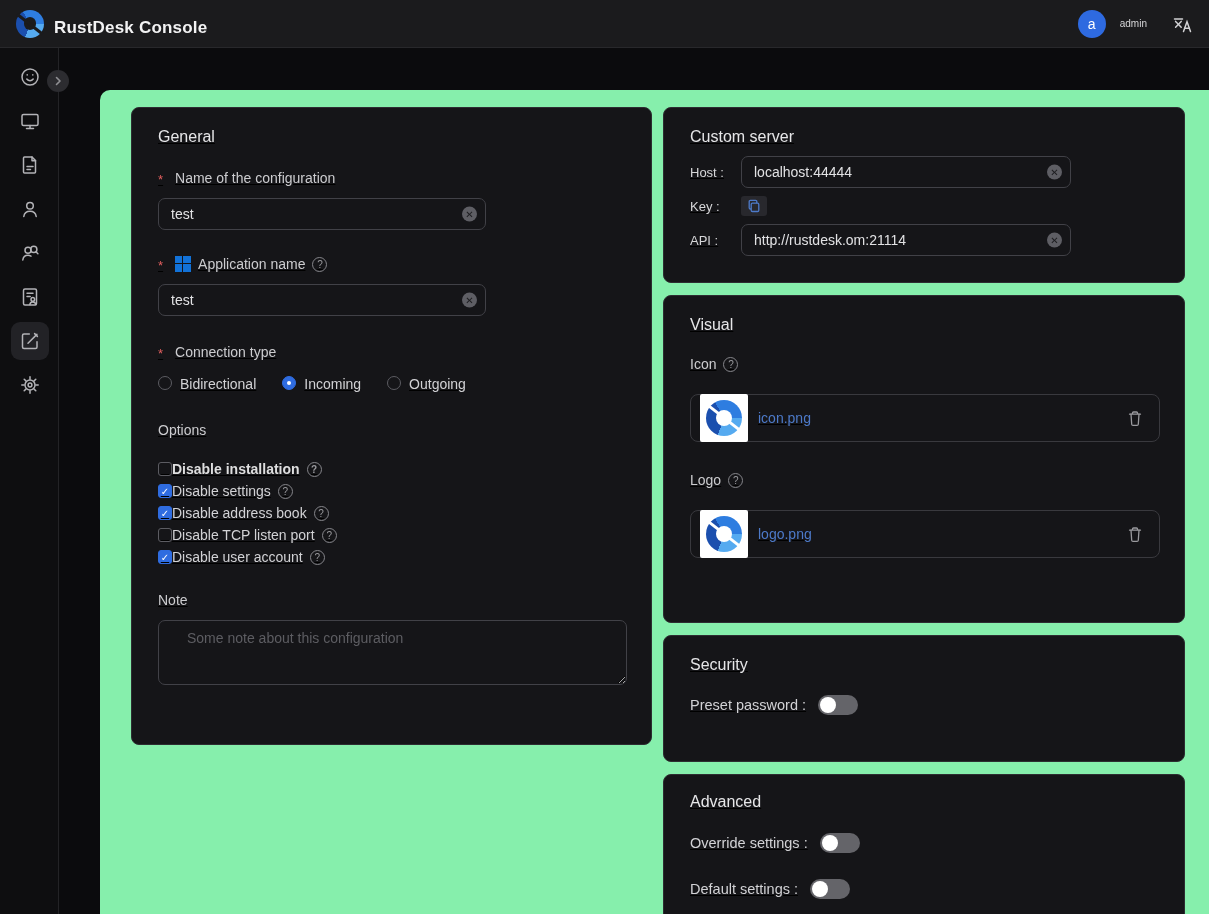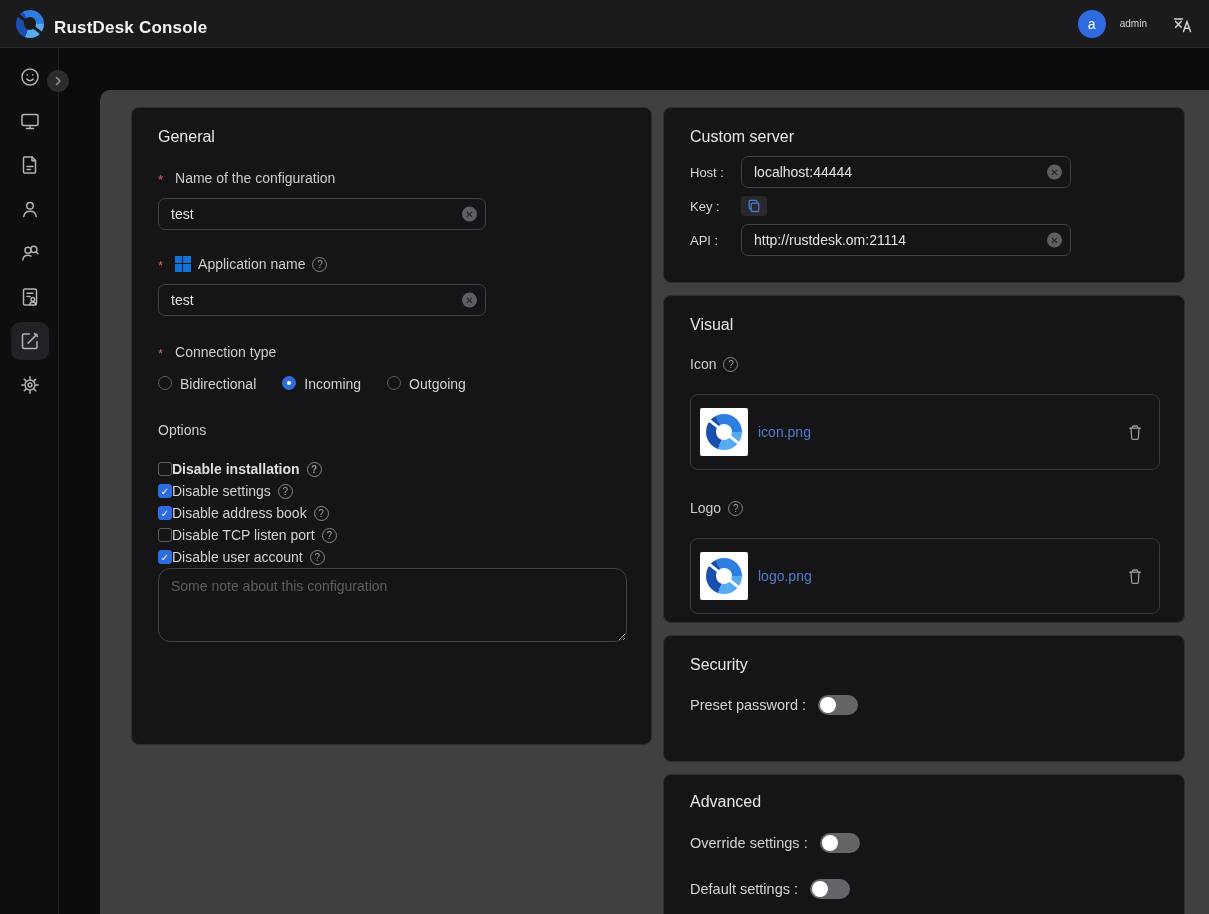--- a/index.html
+++ b/index.html
@@ -29,22 +29,22 @@
   .sidebar { position:absolute; left:0; top:48px; bottom:0; width:59px; background:#0e0e10;
              border-right:1px solid #232326; padding-top:7px; z-index:20; }
   .nav-item { width:59px; height:44px; display:flex; align-items:center; justify-content:center; cursor:pointer; }
   .nav-item .pad { width:38px; height:38px; border-radius:9px; display:flex; align-items:center; justify-content:center; }
   .nav-item.active .pad { background:#222226; }
   .nav-item svg { stroke:#b3b3b7; fill:none; stroke-width:1.5; stroke-linecap:round; stroke-linejoin:round; }
   .collapse-btn { position:absolute; left:47px; top:70px; width:22px; height:22px; border-radius:50%;
                   background:#2c2c30; display:flex; align-items:center; justify-content:center; z-index:25; cursor:pointer; }
 
   
-  .panel { position:absolute; left:100px; top:90px; right:0; bottom:0; background:#404040;
-           border-radius:10px 0 0 0; padding:17px 24px 0 31px; overflow:hidden; }
+  .panel { position:absolute; left:100px; top:90px; right:0; bottom:0; background:#86efac;
+           border-radius:10px 0 0 0; padding:17px 24px 0 31px; overflow:hidden;text-decoration:underline; }
   .columns { display:flex; gap:11px; align-items:flex-start; }
   .col-left { width:521px; flex:none; }
   .col-right { width:522px; flex:none; display:flex; flex-direction:column; gap:12px; }
   .card { background:#151518; border:1px solid #2d2d31; border-radius:8px; padding:20px 26px; }
   .card-title { color:#e6e6e8; font-size:16px; font-weight:500; }
 
   
   .field-label { color:#cccccf; font-size:14px; display:flex; align-items:center; gap:7px; }
   .req::before { content:"*"; color:#e25e5e; margin-right:5px; font-size:13px; position:relative; top:1px; }
   .text-input { position:relative; width:328px; height:32px; }
@@ -66,36 +66,36 @@
                           background:#fff; transform:translate(-50%,-50%); }
   .radio .rlabel { color:#d2d2d5; font-size:14px; }
 
   .cb-row { display:flex; align-items:center; height:22px; cursor:pointer; }
   .cb { width:14px; height:14px; border-radius:3px; border:1px solid #5c5c62; flex:none;
         display:flex; align-items:center; justify-content:center; font-size:10px; color:transparent; }
   .cb.on { background:#2f6ce0; border-color:#2f6ce0; color:#fff; }
   .cb-label { color:#d2d2d5; font-size:14px; display:flex; align-items:center; gap:7px; }
   .cb-label.bold { font-weight:700; color:#dededf; }
 
-  textarea.note { width:469px; height:74px; background:transparent; border:1px solid #414147; border-radius:12px;
-                  color:#e2e2e4; padding:9px 12px; font-size:14px; font-family:"Liberation Sans",sans-serif;
+  textarea.note { width:469px; height:65px; background:transparent; border:1px solid #414147; border-radius:7px;
+                  color:#e2e2e4; padding:9px 28px; font-size:14px; font-family:"Liberation Sans",sans-serif;
                   resize:both; outline:none; }
   textarea.note::placeholder { color:#5d5d62; }
 
   
   .srv-row { display:flex; align-items:center; margin-top:9px; }
   .srv-label { width:51px; color:#d6d6d8; font-size:13px; flex:none; }
   .srv-input { width:330px; }
   .key-chip { display:inline-flex; align-items:center; gap:6px; background:#28282d; border-radius:3px;
               padding:3px 6px; max-width:345px; }
   .key-chip code { font-family:"DejaVu Sans Mono", monospace; font-size:12px; color:#e3e3e5; white-space:nowrap; }
   .copy-btn { display:flex; cursor:pointer; }
 
   
-  .file-box { width:470px; height:76px; border:1px solid #39393e; border-radius:8px; display:flex; align-items:center;
+  .file-box { width:470px; height:48px; border:1px solid #39393e; border-radius:8px; display:flex; align-items:center;
               padding:6px 16px 6px 9px; gap:10px; }
   .thumb { width:48px; height:48px; background:#fff; border-radius:2px; display:flex; align-items:center; justify-content:center; flex:none; }
   .file-link { font-size:14px; color:#4d7ac9; cursor:pointer; }
   .trash-btn { margin-left:auto; display:flex; cursor:pointer; }
 
   
   .toggle-row { display:flex; align-items:center; gap:12px; }
   .toggle-label { color:#d2d2d5; font-size:14.5px; }
   .toggle { width:40px; height:20px; border-radius:10px; background:#646469; position:relative; cursor:pointer; flex:none; }
   .toggle::after { content:""; position:absolute; left:2px; top:2px; width:16px; height:16px; border-radius:50%; background:#fff;
@@ -289,20 +289,23 @@
             </span>
           </div>
           <div class="cb-row">
             <span class="cb on">✓</span>
             <span class="cb-label">
               <span>Disable user account</span>
               <span class="help-icon">?</span>
             </span>
           </div>
 
+          <div class="field-label mb12" style="margin-top:24px;">
+            <span>Note</span>
+          </div>
           <textarea class="note" placeholder="Some note about this configuration" style=""></textarea>
         </div>
       </div>
 
       <div class="col-right">
 
         <div class="card" style="height:176px;">
           <div class="card-title mb10">Custom server</div>
           <div class="srv-row">
             <span class="srv-label">Host :</span>

